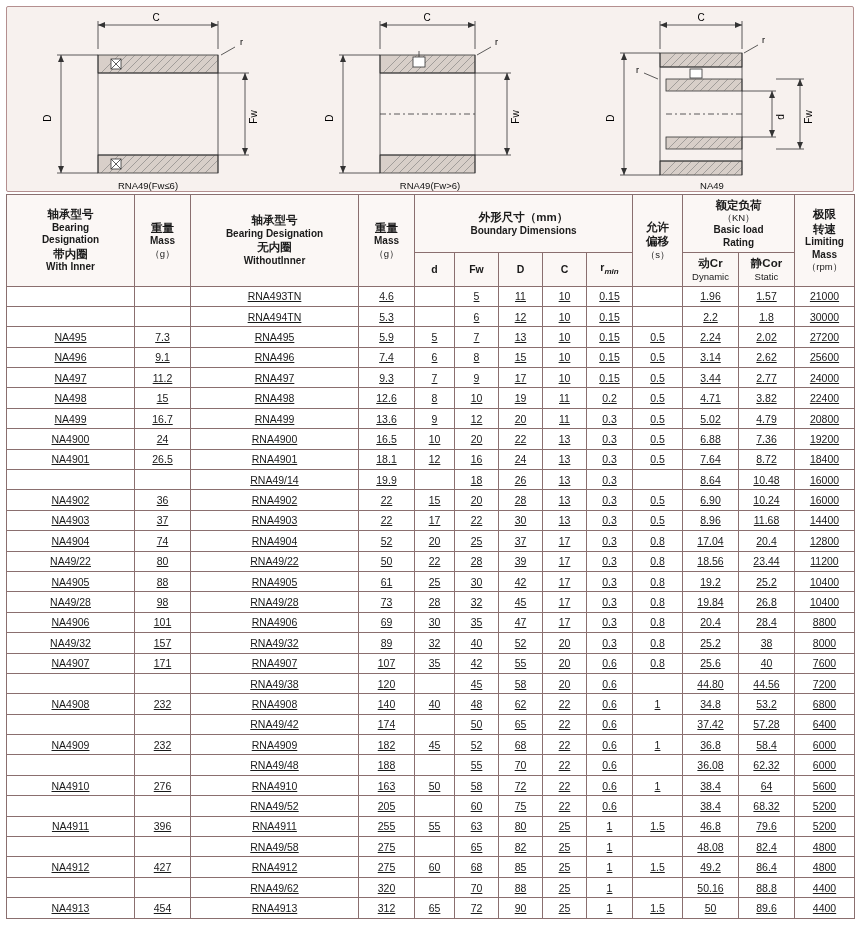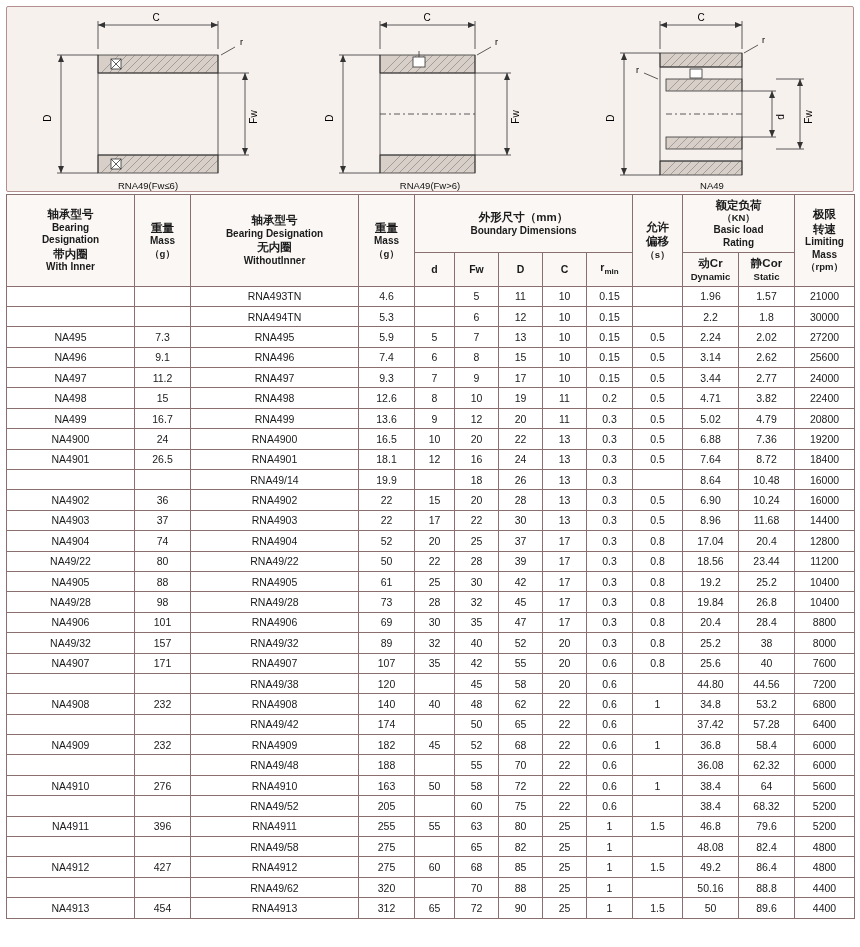--- a/index.html
+++ b/index.html
@@ -48,24 +48,24 @@
     background:#fff;
   }
   table.spec thead th{
     background:#fbf7f5;
     font-weight:bold;
     line-height:1.25;
     padding:3px 1px;
   }
   .hdr-cn{font-size:11.5px;display:block;}
   .hdr-en{font-size:10px;display:block;font-weight:bold;}
-  .hdr-sm{font-size:9.5px;display:block;font-weight:bold;}
-  tbody tr{height:19.4px;}
+  .hdr-sm{font-size:9.5px;display:block;font-weight:normal;}
+  tbody tr{height:19.4px;text-decoration:underline;}
   tbody td{height:19.4px;}
-  .sub{font-size:8px;vertical-align:sub;}
+  .sub{font-size:8px;vertical-align:sub;font-style:italic;}
   .col-desig{width:128px;}
   .col-mass{width:56px;}
   .col-desig2{width:168px;}
   .col-mass2{width:56px;}
   .col-d{width:40px;}
   .col-fw{width:44px;}
   .col-D{width:44px;}
   .col-C{width:44px;}
   .col-r{width:46px;}
   .col-s{width:50px;}

